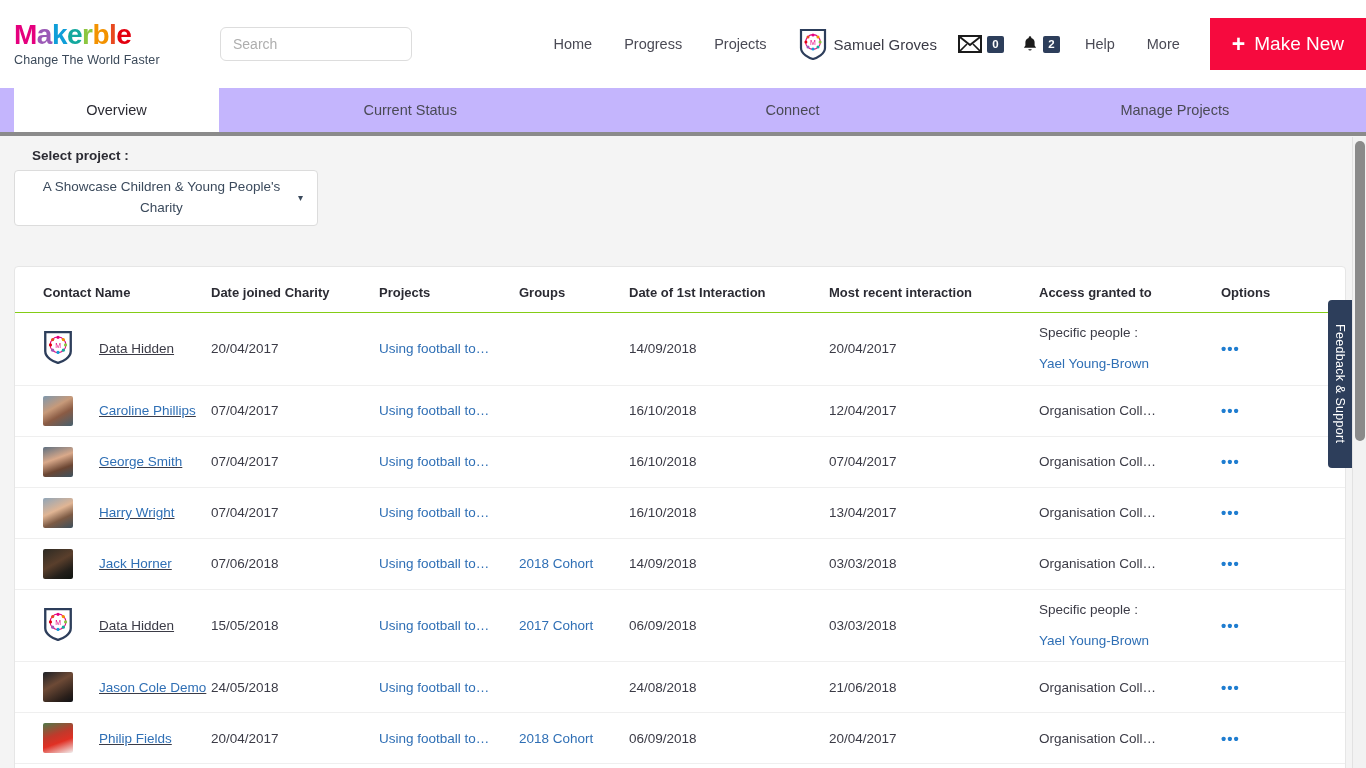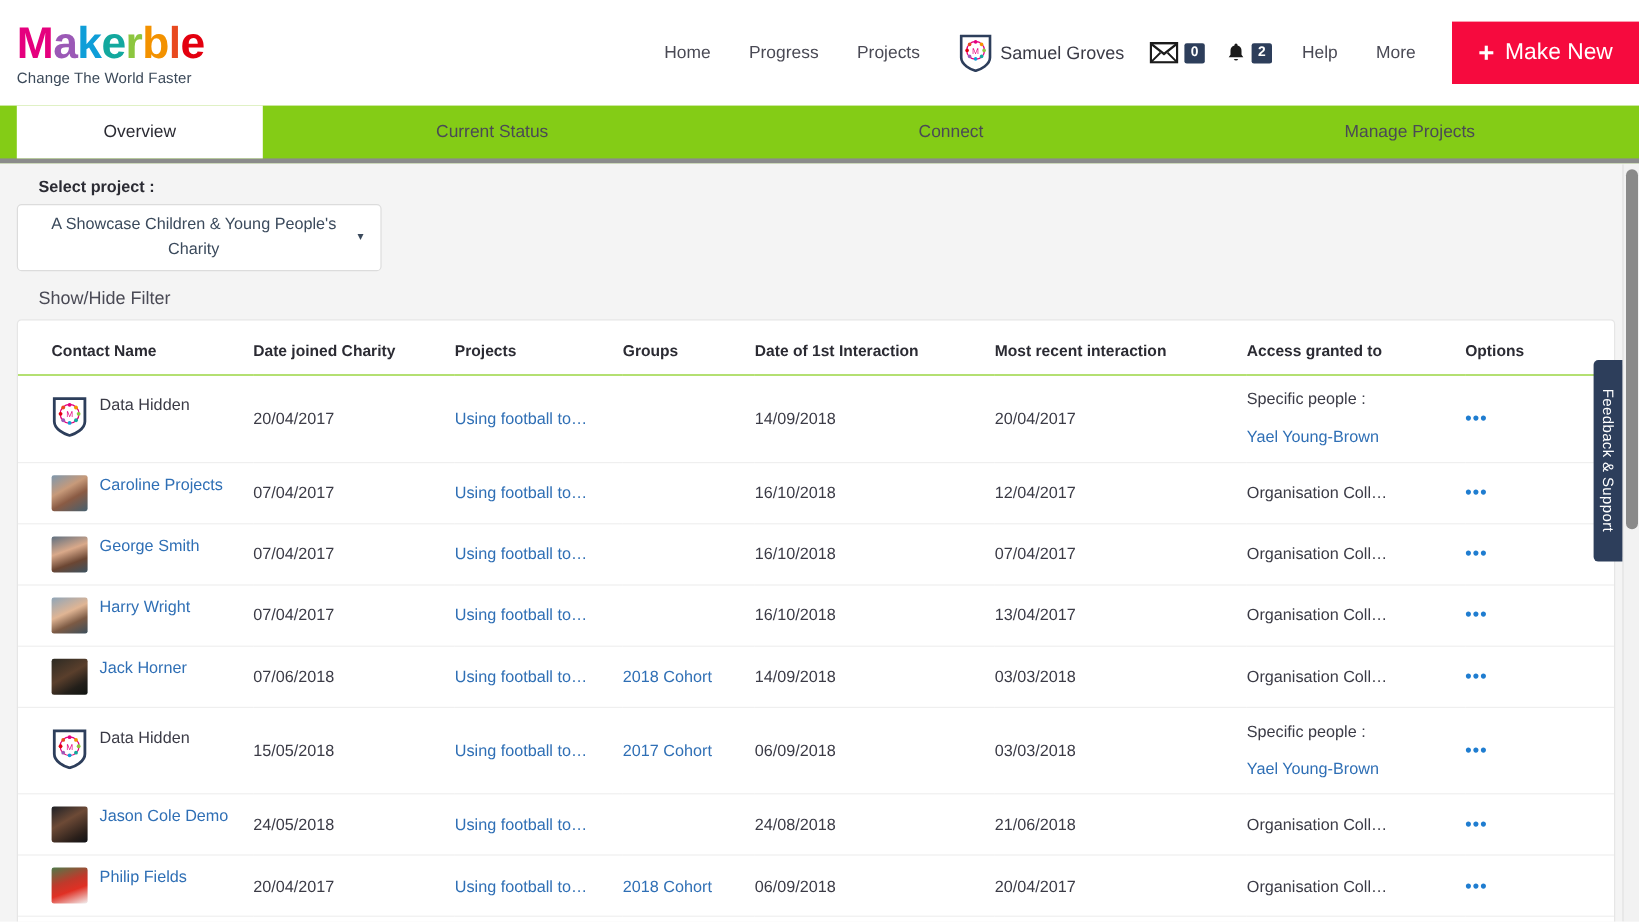--- a/index.html
+++ b/index.html
@@ -15,21 +15,21 @@
   }
 
   
   .header {
     height:88px; background:#ffffff;
     display:flex; align-items:center;
     padding:0 0 0 14px;
     position:relative;
   }
   .logo-block { width:176px; flex:0 0 176px; }
-  .logo-word { font-size:37px; font-weight:bold; letter-spacing:-.5px; line-height:1; }
+  .logo-word { font-size:28px; font-weight:bold; letter-spacing:-.5px; line-height:1; }
   .logo-word span { display:inline; }
   .logo-tag { font-size:12.5px; color:#3c4a5a; margin-top:4px; letter-spacing:.1px; }
 
   .search-wrap { margin-left:30px; }
   .search-input {
     width:192px; height:34px; border:1px solid #ddd; border-radius:6px;
     padding:0 12px; font-size:14px; font-family:inherit; color:#555;
     background:#fff; outline:none;
   }
   .search-input::placeholder { color:#aeaeae; }
@@ -55,21 +55,21 @@
     margin-left:14px;
   }
   .make-new .plus { font-size:23px; font-weight:bold; line-height:1; }
 
   
   .shield { position:relative; width:28px; height:32px; flex:0 0 28px; }
   .shield svg { display:block; }
 
   
   .tabbar {
-    height:48px; background:#84cc16; display:flex; align-items:stretch;
+    height:48px; background:#c4b5fd; display:flex; align-items:stretch;
     border-bottom:4px solid #8b8b8b; position:relative;
   }
   .tab {
     flex:1 1 0; display:flex; align-items:center; justify-content:center;
     font-size:14.5px; color:#4a4a55; cursor:pointer;
   }
   .tab.active { background:#ffffff; color:#2b2b33; }
   .tab.first { max-width:205px; margin-left:14px; }
 
   
@@ -126,21 +126,21 @@
   .c-name  { width:196px; padding-left:28px !important; }
   .c-join  { width:168px; }
   .c-proj  { width:140px; }
   .c-group { width:110px; }
   .c-first { width:200px; }
   .c-recent{ width:210px; }
   .c-access{ width:182px; }
   .c-opts  { width:auto; }
 
   thead .c-name   { padding-left:28px; }
-  .name-cell { display:flex; align-items:flex-start; gap:10px; }
+  .name-cell { display:flex; align-items:center; gap:26px;text-decoration:underline; }
   .avatar {
     width:30px; height:30px; flex:0 0 30px; border-radius:2px;
     background-size:cover; background-position:center;
   }
   .name-link { color:#2f6fb5; cursor:pointer; }
   .name-plain { color:#3b3b46; }
   .link { color:#2f6fb5; cursor:pointer;margin-top:36px; }
   .access-specific { color:#3b3b46; line-height:1.5; }
   .access-specific .who { display:block; color:#2f6fb5; margin-top:11px; cursor:pointer; }
   .dots { color:#1f7dd0; font-size:15px; letter-spacing:1px; cursor:pointer; font-weight:bold; }
@@ -179,20 +179,23 @@
 </head>
 <body>
 
 <div class="header">
 
   <div class="logo-block">
     <div class="logo-word"><span style="color: rgb(229, 0, 126);">M</span><span style="color: rgb(155, 89, 182);">a</span><span style="color: rgb(15, 158, 216);">k</span><span style="color: rgb(19, 168, 158);">e</span><span style="color: rgb(140, 198, 63);">r</span><span style="color: rgb(243, 146, 0);">b</span><span style="color: rgb(232, 73, 31);">l</span><span style="color: rgb(227, 0, 15);">e</span></div>
     <div class="logo-tag">Change The World Faster</div>
   </div>
 
+  <div class="search-wrap">
+    <input class="search-input" type="text" placeholder="Search" style="">
+  </div>
 
   <div class="nav">
     <a class="nav-link">Home</a>
     <a class="nav-link">Progress</a>
     <a class="nav-link">Projects</a>
 
     <div class="user-chip">
       <span class="shield">
         <svg width="28" height="32" viewBox="0 0 28 32">
           <path d="M2 2h24v18c0 6-8 10-12 11C10 30 2 26 2 20z" fill="#fff" stroke="#2d3e5b" stroke-width="2.2"></path>
@@ -244,21 +247,20 @@
   <div class="tab">Connect</div>
   <div class="tab">Manage Projects</div>
 </div>
 
 <div class="controls">
   <div class="sel-label">Select project :</div>
   <div class="project-select">
     <span>A Showcase Children &amp; Young People's Charity</span>
       <span class="caret">▾</span>
   </div>
-  <div class="showhide">Show/Hide Filter</div>
 
   <div class="contacts-search">
     <input type="text" placeholder="Search Contacts" style="">
     <svg width="15" height="15" viewBox="0 0 16 16">
       <circle cx="6.4" cy="6.4" r="4.6" fill="none" stroke="#1b1b1b" stroke-width="2"></circle>
       <path d="M10 10l4.6 4.6" stroke="#1b1b1b" stroke-width="2.4" stroke-linecap="round"></path>
     </svg>
   </div>
 
   <div class="btn-row">
@@ -310,21 +312,21 @@
           <td class="c-recent">20/04/2017</td>
           <td class="c-access">
             <div class="access-specific"><span>Specific people :</span><span class="who">Yael Young-Brown</span></div>
           </td>
           <td class="c-opts"><span class="dots">•••</span></td>
         </tr>
         <tr>
           <td class="c-name">
             <div class="name-cell">
               <div class="avatar av1"></div>
-              <span class="name-link">Caroline Projects</span>
+              <span class="name-link">Caroline Phillips</span>
             </div>
           </td>
           <td class="c-join">07/04/2017</td>
           <td class="c-proj"><span class="link">Using football to…</span></td>
           <td class="c-group"></td>
           <td class="c-first">16/10/2018</td>
           <td class="c-recent">12/04/2017</td>
           <td class="c-access">Organisation Coll…</td>
           <td class="c-opts"><span class="dots">•••</span></td>
         </tr>

